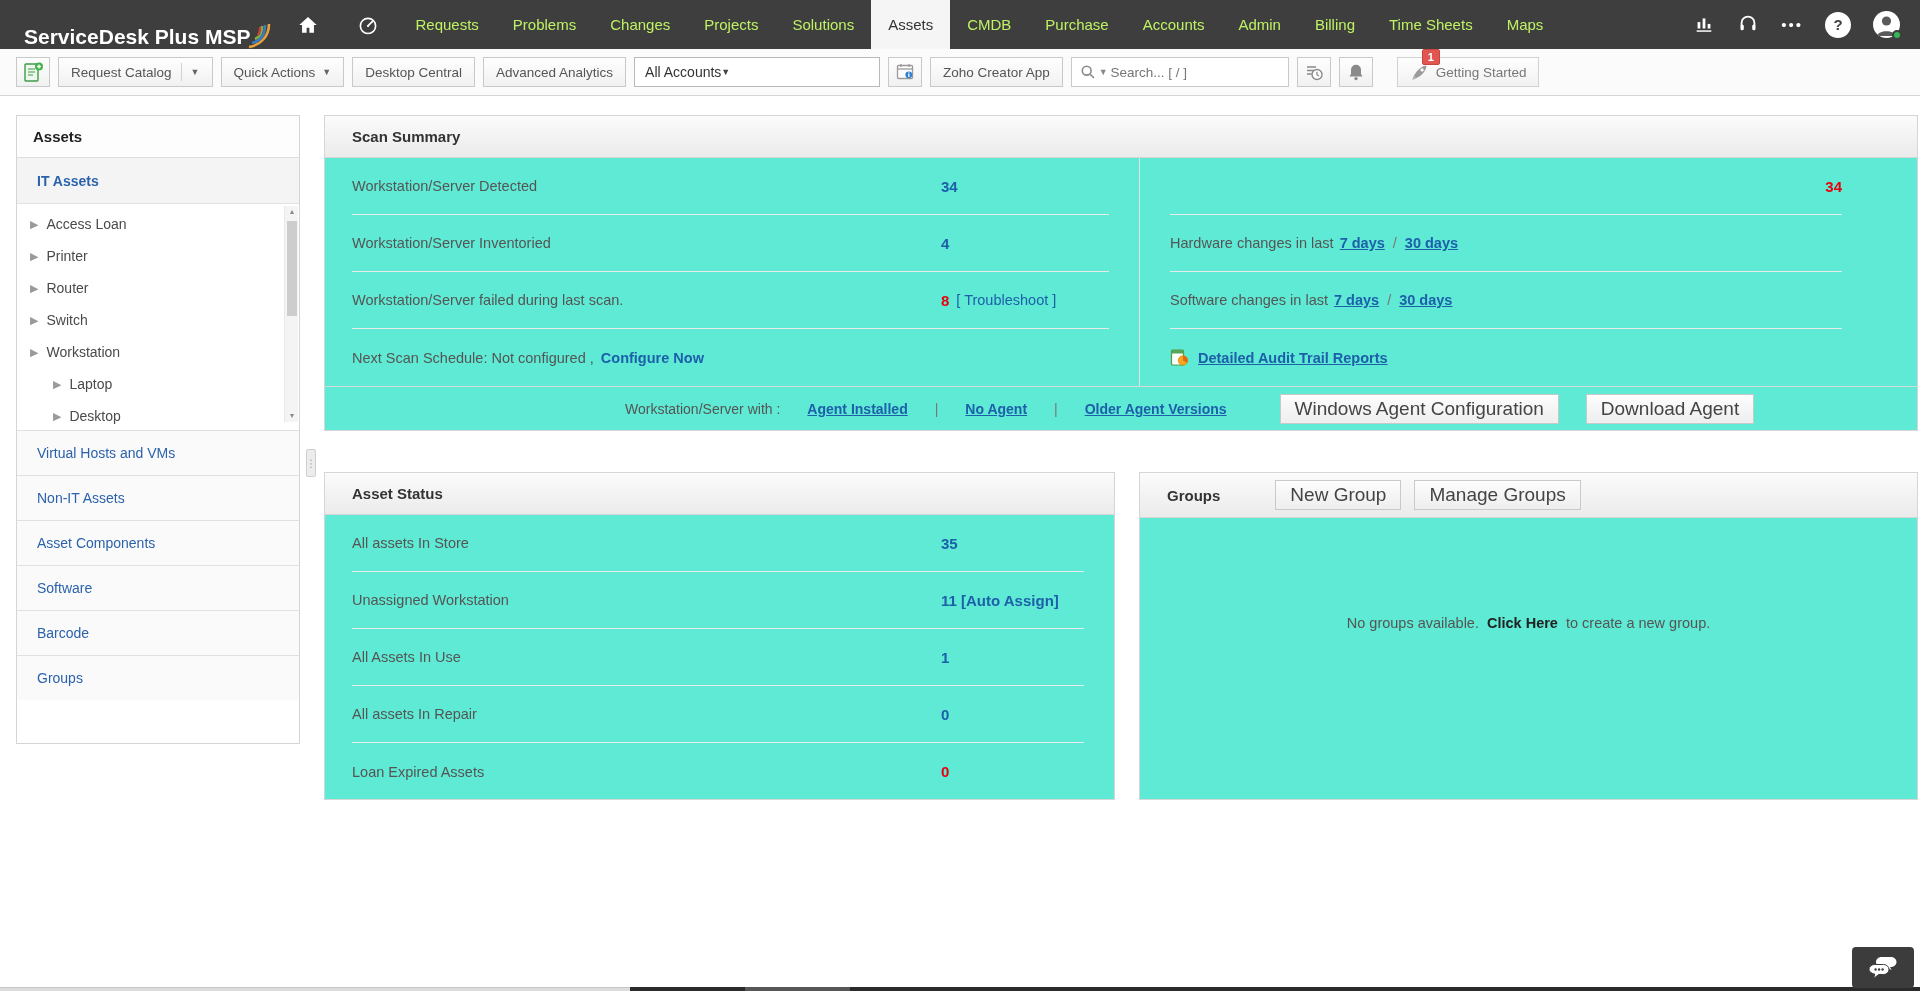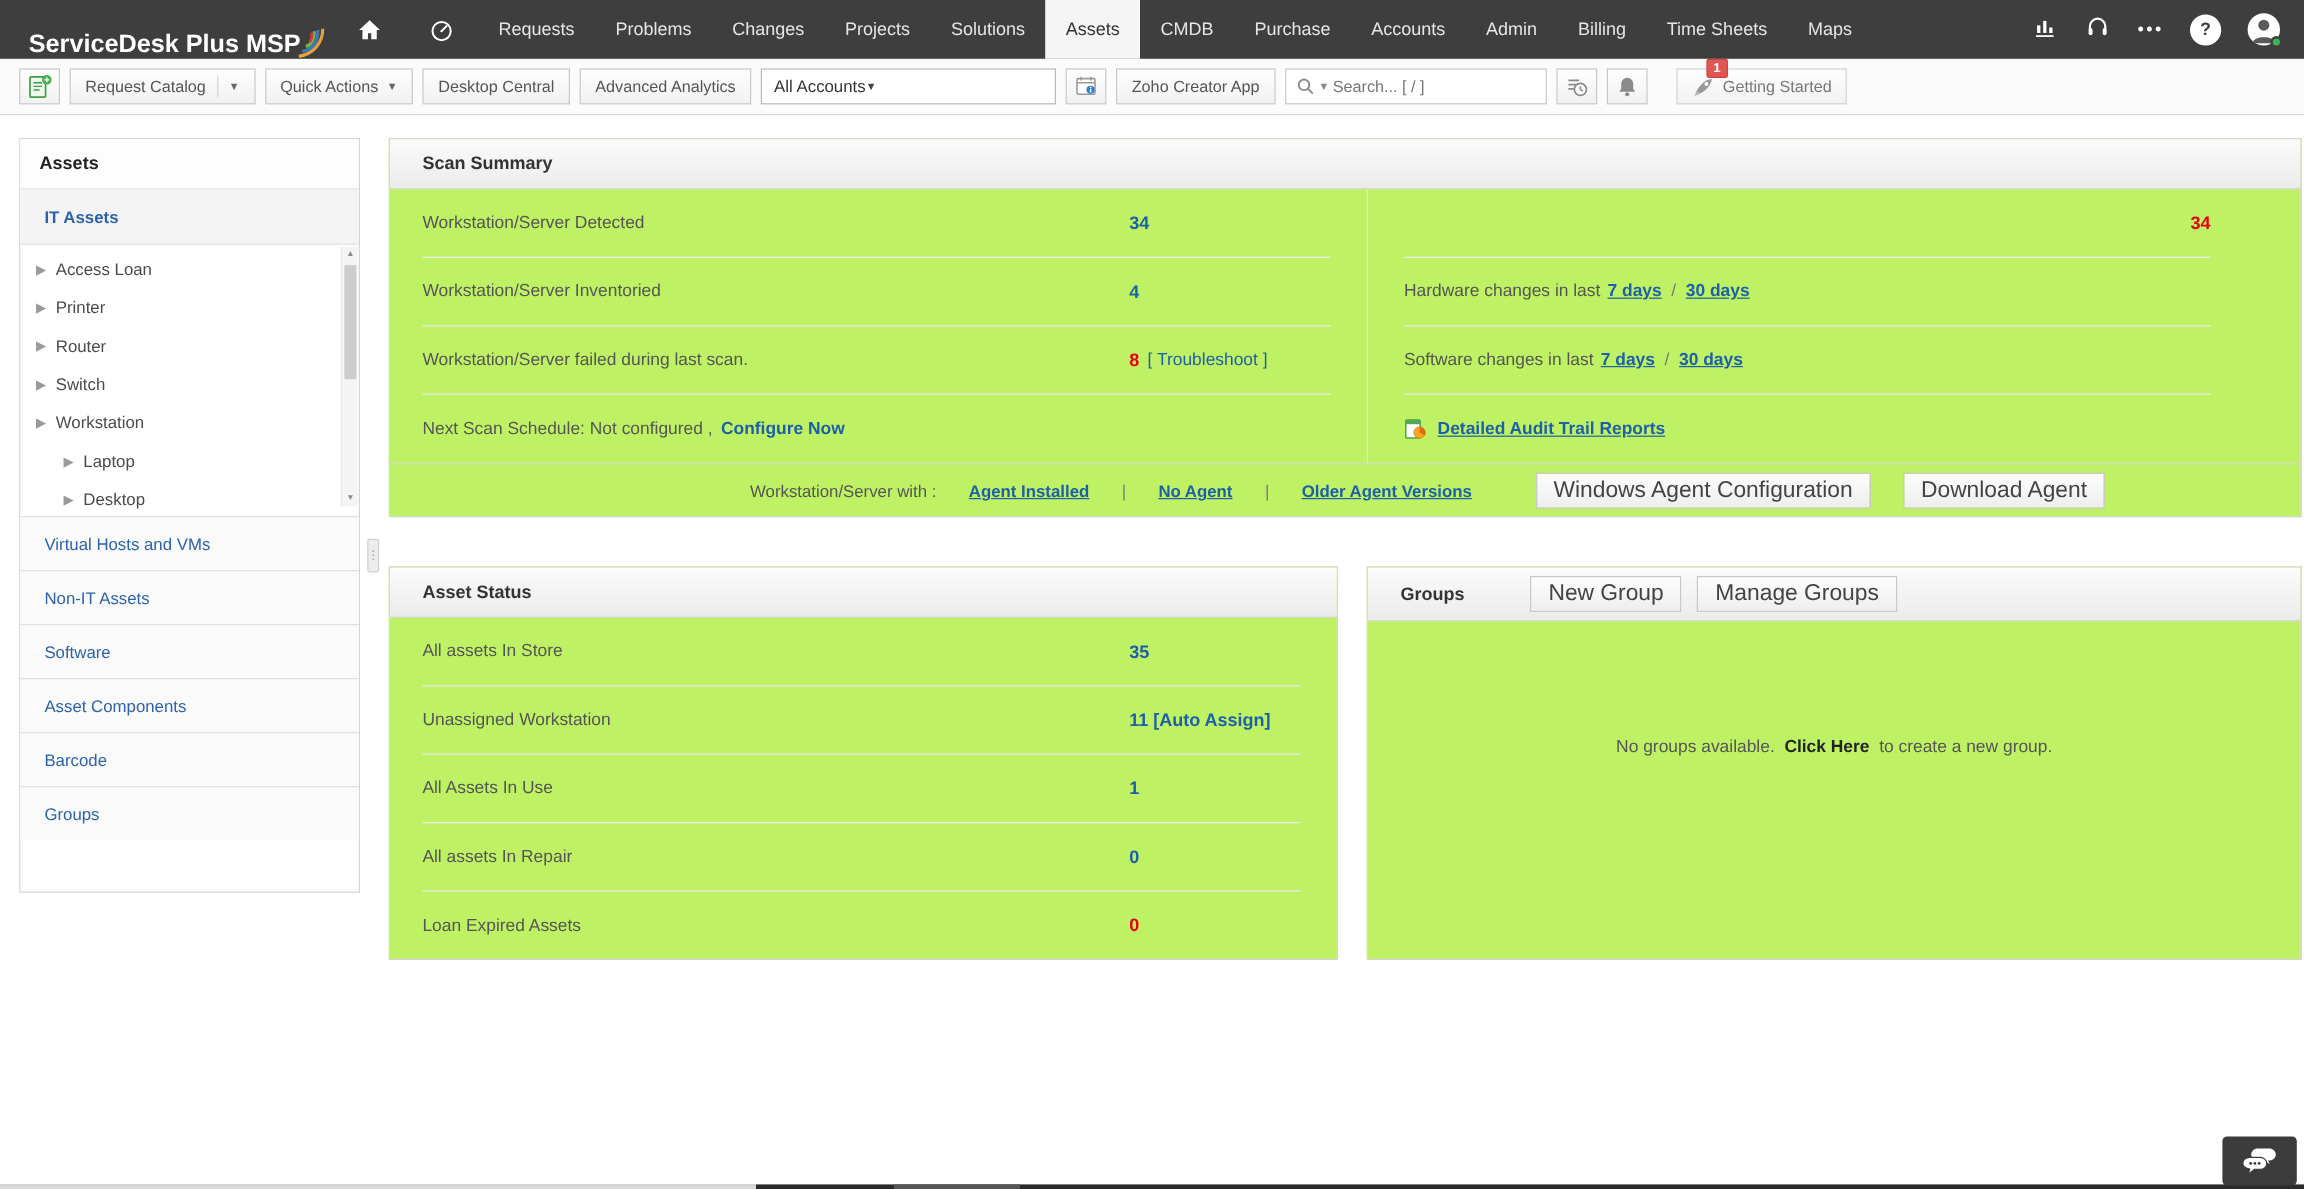--- a/index.html
+++ b/index.html
@@ -9,21 +9,21 @@
     background:#fff;
     font-family:"Liberation Sans", sans-serif;
     overflow:hidden;
     color:#444;
   }
   
   .navbar{position:absolute;top:0;left:0;right:0;height:49px;background:#3e3e3e;display:flex;align-items:stretch;color:#fff;z-index:5}
   .logo{display:flex;align-items:flex-end;padding:0 6px 0 24px;font-size:21px;font-weight:bold;color:#fff;white-space:nowrap;cursor:pointer}
   .logo-swoosh{margin:-14px 0 0 -2px}
   .nav-iconbtn{display:flex;align-items:center;padding:0 19px;cursor:pointer}
-  .nav-item{display:flex;align-items:center;padding:0 17px;font-size:15px;color:#e5e5e5;cursor:pointer;white-space:nowrap}
+  .nav-item{display:flex;align-items:center;padding:0 17px;font-size:15px;color:#bef264;cursor:pointer;white-space:nowrap}
   .nav-item.active{background:#f5f5f5;color:#333}
   .nav-right{margin-left:auto;display:flex;align-items:center;gap:22px;padding-right:20px}
   .more-dots{font-size:15px;letter-spacing:2px;color:#fff;cursor:pointer}
   .help-circle{width:26px;height:26px;border-radius:50%;background:#fff;color:#3e3e3e;font-weight:bold;display:flex;align-items:center;justify-content:center;font-size:15px;cursor:pointer}
   .avatar{position:relative;width:27px;height:27px;cursor:pointer}
   .avatar-inner{width:27px;height:27px;border-radius:50%;background:#fff;overflow:hidden;display:flex;align-items:flex-end;justify-content:center}
   .avatar-dot{position:absolute;right:-2px;bottom:-2px;width:10px;height:10px;border-radius:50%;background:#35b558;border:2px solid #3e3e3e}
 
   
   .toolbar{position:absolute;top:49px;left:0;right:0;height:47px;background:#fbfbfb;border-bottom:1px solid #d6d6d6;display:flex;align-items:center;gap:8px;padding:0 16px;z-index:4}
@@ -47,21 +47,21 @@
   .tree-arrow{color:#9a9a9a;font-size:11px;margin-right:8px}
   .tree-scroll{position:absolute;top:2px;right:1px;width:14px;height:216px;background:#f4f4f4;border-left:1px solid #e8e8e8;cursor:pointer}
   .tree-scroll .arr{position:absolute;left:0;width:14px;text-align:center;font-size:7px;color:#8a8a8a;line-height:12px}
   .tree-scroll .arr.up{top:0}
   .tree-scroll .arr.down{bottom:0}
   .tree-thumb{position:absolute;top:15px;left:2px;width:10px;height:95px;background:#cdcdcd}
   .side-section{height:45px;line-height:44px;padding-left:20px;color:#2b62ab;font-weight:normal;font-size:14px;border-top:1px solid #e0e0e0;background:#fafafa;cursor:pointer}
   .grip{position:absolute;left:306px;top:449px;width:10px;height:28px;background:#ececec;border:1px solid #cfcfcf;border-radius:2px;display:flex;align-items:center;justify-content:center;color:#999;font-size:10px;cursor:pointer}
 
   
-  .panel{position:absolute;border:1px solid #d6d6d6;background:#bef264}
+  .panel{position:absolute;border:1px solid #d6d6d6;background:#5eead4}
   .panel-hd{height:42px;line-height:41px;padding-left:27px;font-weight:bold;font-size:15px;color:#333;background:linear-gradient(#fbfbfb,#ebebeb);border-bottom:1px solid #d6d6d6}
   #scan-panel{left:324px;top:115px;width:1594px;height:316px}
   .scan-body{display:flex;height:228px}
   .scan-left{width:815px;border-right:1px solid #e3e3e3;padding:0 30px 0 27px}
   .scan-right{flex:1;padding:0 75px 0 30px}
   .s-row{height:57px;display:flex;align-items:center;border-bottom:1px solid #eaeaea;position:relative;font-size:14.5px;color:#555}
   .s-row:last-child{border-bottom:none}
   .s-label{flex:0 0 589px}
   .s-value{font-weight:bold;color:#1d5fa9;font-size:15px}
   .red{color:#e8000d}
@@ -271,22 +271,22 @@
         <span>Desktop</span>
       </div>
     <div class="tree-scroll">
       <span class="arr up">▲</span>
       <div class="tree-thumb"></div>
       <span class="arr down">▼</span>
     </div>
   </div>
   <div class="side-section">Virtual Hosts and VMs</div>
   <div class="side-section">Non-IT Assets</div>
+  <div class="side-section">Asset Components</div>
   <div class="side-section">Software</div>
-  <div class="side-section">Asset Components</div>
   <div class="side-section">Barcode</div>
   <div class="side-section">Groups</div>
 </div>
 <div class="grip">
     <span>⋮</span>
   </div>
 
 <div class="panel" id="scan-panel">
   <div class="panel-hd">Scan Summary</div>
   <div class="scan-body">

